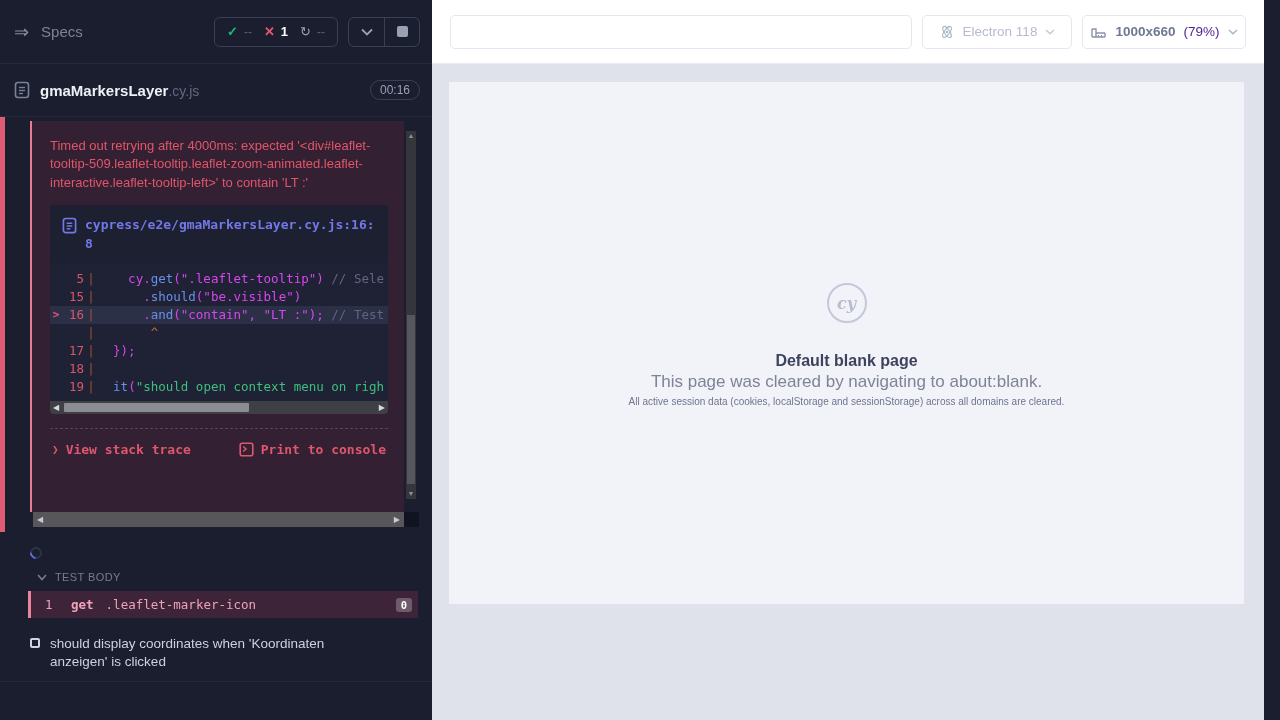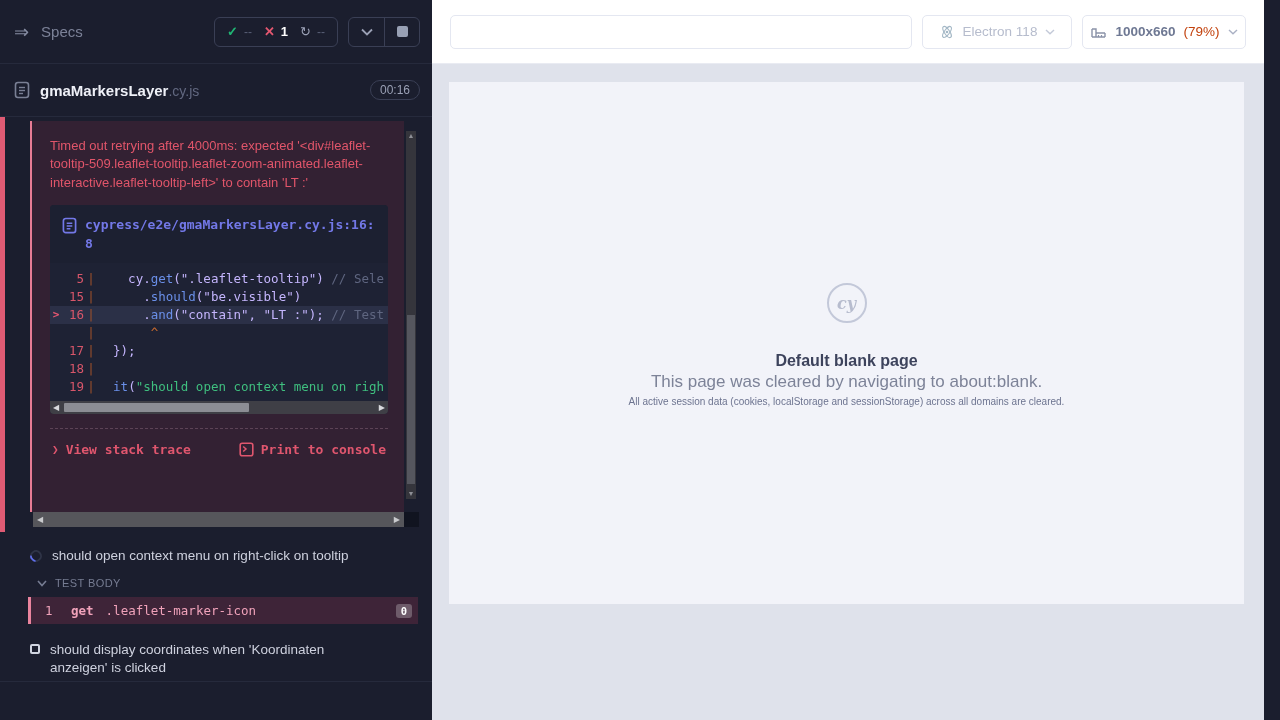--- a/index.html
+++ b/index.html
@@ -44,21 +44,21 @@
   .cf-header{display:flex;align-items:flex-start;gap:8px;padding:11px 12px 9px 12px;background:#1c2031}
   .cf-link{font-family:"DejaVu Sans Mono",monospace;font-size:13px;font-weight:bold;color:#7378e8;
     word-break:break-all;line-height:1.45}
   .cf-body{padding:7px 0 5px 0;font-family:"DejaVu Sans Mono",monospace;font-size:12.5px;line-height:18px}
   .code-row{display:flex;white-space:pre;height:18px}
   .code-row.hl{background:#2b3047}
   .code-marker{width:12px;text-align:center;color:#e45770;font-weight:bold;font-size:11px}
   .code-num{width:22px;text-align:right;color:#d8566a}
   .code-pipe{width:14px;text-align:center;color:#9e512b}
   .code-content{overflow:hidden}
-  .tok-p{color:#c4b5fd}.tok-f{color:#6a8fe8}.tok-c{color:#5f6680}.tok-s{color:#3fbf7f}.tok-k{color:#c86a2e}
+  .tok-p{color:#d946ef}.tok-f{color:#6a8fe8}.tok-c{color:#5f6680}.tok-s{color:#3fbf7f}.tok-k{color:#c86a2e}
   .cf-hscroll{position:relative;height:13px;background:#3f3f46;display:flex;align-items:center;justify-content:space-between;padding:0 3px}
   .cf-hscroll .arr{font-size:8px;color:#d8d9dd;line-height:1}
   .cf-hscroll .thumb{position:absolute;left:14px;top:2px;height:9px;width:185px;background:#8c8d94;border-radius:1px}
 
   .dashed-divider{margin-top:14px;border-top:1px dashed #5c4356}
   .error-actions{display:flex;align-items:center;justify-content:space-between;padding:13px 2px 0 2px;
     font-family:"DejaVu Sans Mono",monospace;font-size:13px;font-weight:bold;color:#e0566e}
   .action{display:flex;align-items:center;gap:7px}
 
   .inner-vscroll{position:absolute;left:406px;top:14px;width:10px;height:368px;background:#35353c}
@@ -101,21 +101,21 @@
   .main{position:absolute;left:432px;top:0;width:832px;height:720px;background:#dfe2eb}
   .topbar{height:64px;background:#fff;border-bottom:1px solid #e9ebf2;display:flex;align-items:center;
     padding:0 18px;gap:10px}
   .url-box{flex:1;height:34px;border:1px solid #e4e7f1;border-radius:5px;background:#fff;display:flex;align-items:center}
   .url-box input{border:none;outline:none;width:100%;height:100%;background:transparent;padding:0 12px;
     font-size:13px;color:#55607a;font-family:"Liberation Sans",sans-serif}
   .chrome-btn{height:34px;border:1px solid #e4e7f1;border-radius:5px;background:#fff;display:flex;
     align-items:center;justify-content:center;gap:8px;font-size:13.5px}
   .browser-btn{width:150px;color:#b6bccd}
   .size-btn{width:164px;color:#6e7893;font-weight:bold}
-  .size-scale{color:#c2410c;font-weight:normal}
+  .size-scale{color:#4c1d95;font-weight:normal}
   .chev{flex:none}
 
   .stage{position:absolute;left:0;top:64px;width:832px;height:656px}
   .viewport{position:absolute;left:17px;top:18px;width:795px;height:522px;background:#f2f3f9;
     display:flex;flex-direction:column;align-items:center}
   .cy-logo{margin-top:201px;width:40px;height:40px;border:2px solid #c3c8d9;border-radius:50%;
     display:flex;align-items:center;justify-content:center;font-size:16px;font-weight:bold;color:#b7bcce;
     font-family:"DejaVu Serif",serif;font-style:italic}
   .blank-title{margin-top:29px;font-size:16px;font-weight:bold;color:#3d435c}
   .blank-line1{margin-top:2px;font-size:17px;color:#7d8398}
@@ -227,21 +227,20 @@
       <div class="outer-hscroll">
         <span class="arr">◀</span>
         <span class="arr">▶</span>
       </div>
       <div class="scroll-corner"></div>
     </div>
 
     <div class="tests">
       <div class="test-running">
         <span class="spinner"></span>
-        <span class="test-title">should open context menu on right-click on tooltip</span>
       </div>
 
       <div class="test-body-row">
         <svg width="10" height="7" viewBox="0 0 10 7">
           <polyline points="1,1 5,5.5 9,1" fill="none" stroke="#767c92" stroke-width="1.6"></polyline>
         </svg>
         <span class="test-body-label">TEST BODY</span>
       </div>
 
       <div class="command-row">

